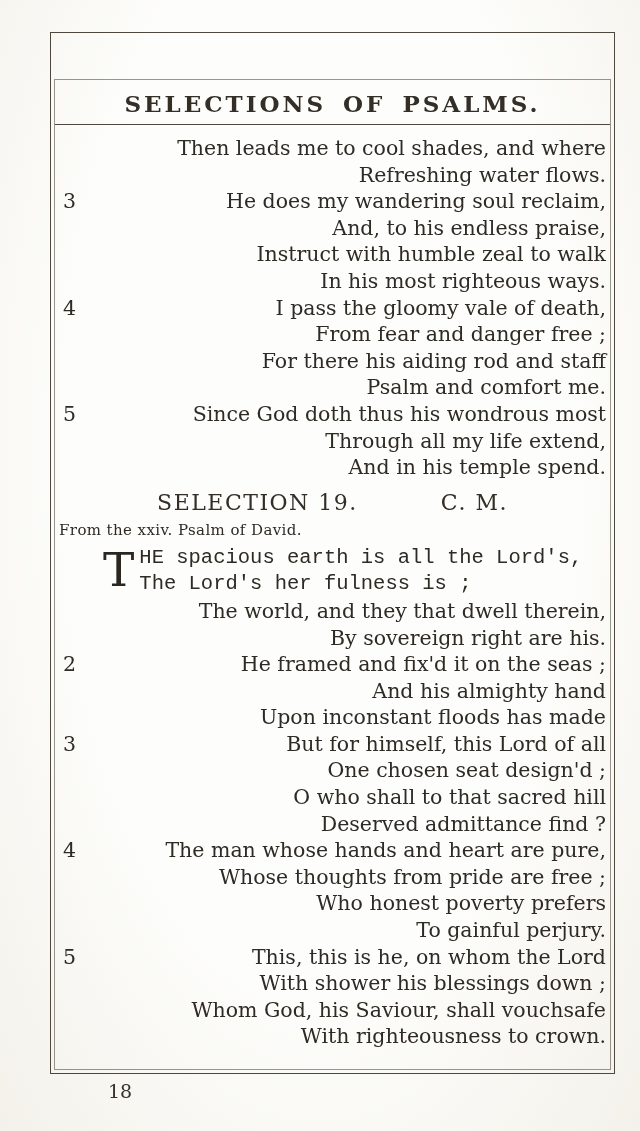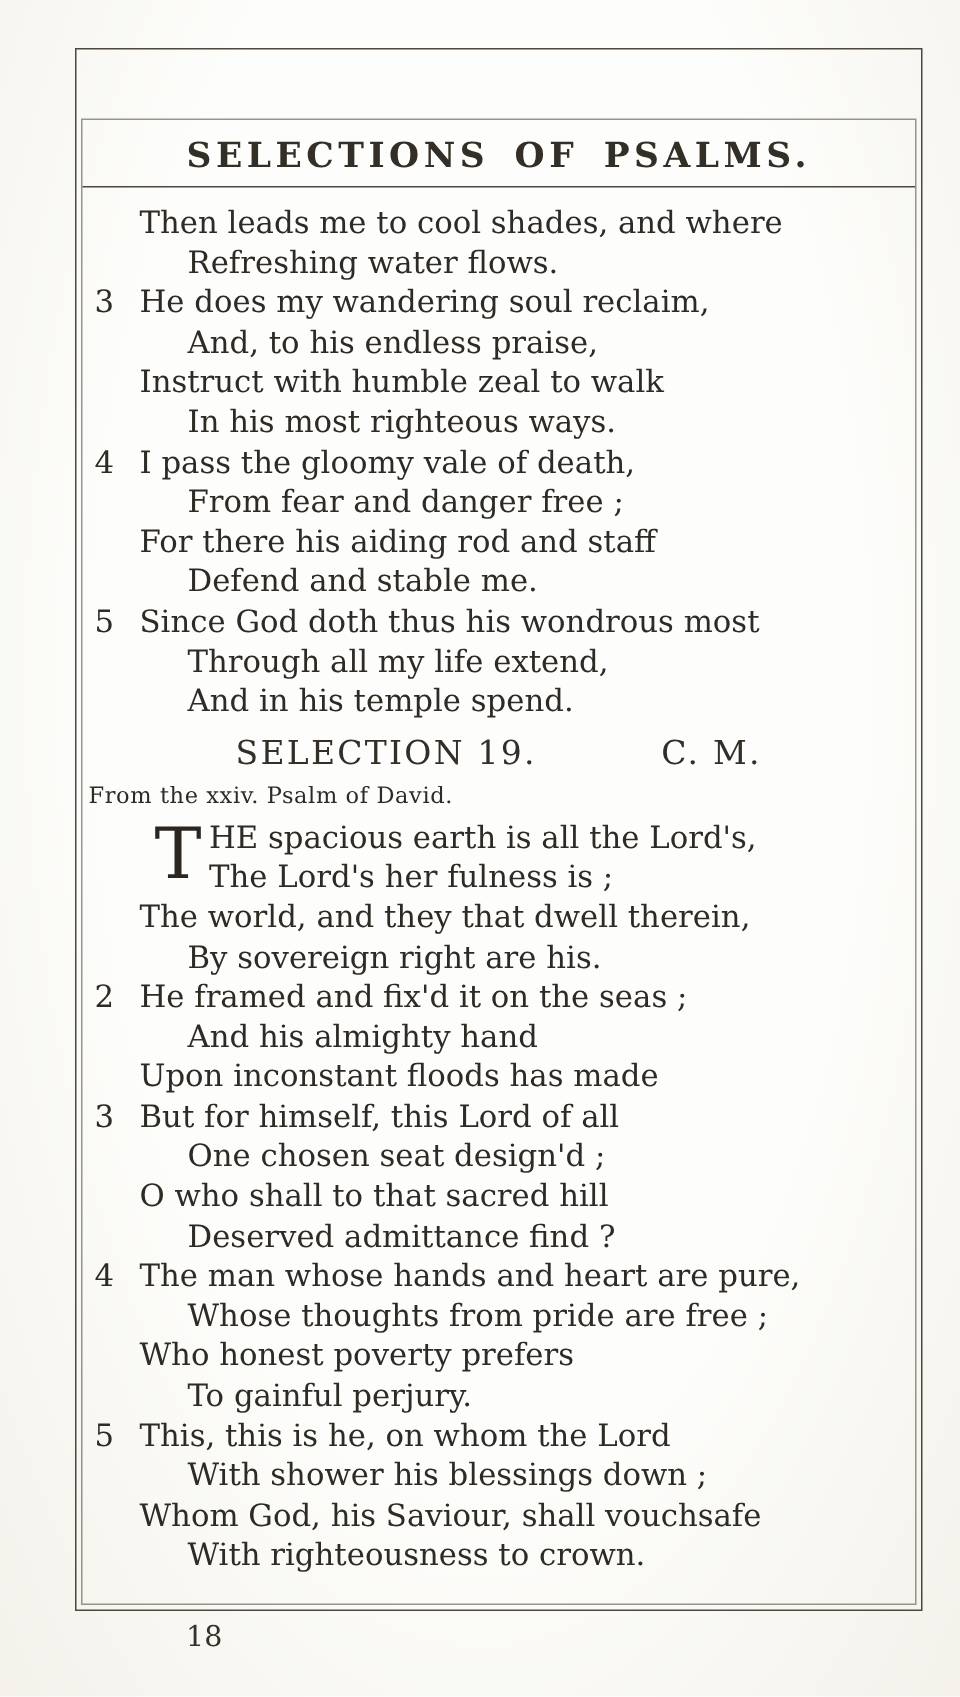--- a/index.html
+++ b/index.html
@@ -54,20 +54,21 @@
 
   .text-block {
     padding: 10px 4px 0 4px;
   }
 
   .line {
     position: relative;
     font-size: 20.5px;
     line-height: 26.6px;
     white-space: nowrap;
+    text-align: right;
   }
   .ind1 { padding-left: 34px; }
   .ind2 { padding-left: 66px; }
   .vnum {
     position: absolute;
     left: 4px;
     top: 0;
   }
 
   .sel-heading {
@@ -96,25 +97,26 @@
     float: left;
     font-size: 47px;
     line-height: 46px;
     padding: 2px 5px 0 0;
     color: #2b2620;
   }
   .dropline {
     font-size: 20.5px;
     line-height: 26.6px;
     white-space: nowrap;
+    font-family: Liberation Mono, monospace;
   }
 
   .page-number {
     position: absolute;
-    left: 124px;
+    left: 108px;
     top: 1080px;
     font-size: 19px;
     color: #35302a;
   }
 </style>
 </head>
 <body>
 
 <div class="frame-outer">
   <div class="frame-inner">
@@ -123,21 +125,21 @@
     <div class="text-block">
         <div class="line ind1"><span>Then leads me to cool shades, and where</span></div>
         <div class="line ind2"><span>Refreshing water flows.</span></div>
         <div class="line ind1"><span class="vnum">3</span><span>He does my wandering soul reclaim,</span></div>
         <div class="line ind2"><span>And, to his endless praise,</span></div>
         <div class="line ind1"><span>Instruct with humble zeal to walk</span></div>
         <div class="line ind2"><span>In his most righteous ways.</span></div>
         <div class="line ind1"><span class="vnum">4</span><span>I pass the gloomy vale of death,</span></div>
         <div class="line ind2"><span>From fear and danger free ;</span></div>
         <div class="line ind1"><span>For there his aiding rod and staff</span></div>
-        <div class="line ind2"><span>Defend and stable me.</span></div>
+        <div class="line ind2"><span>Psalm and comfort me.</span></div>
         <div class="line ind1"><span class="vnum">5</span><span>Since God doth thus his wondrous most</span></div>
         <div class="line ind2"><span>Through all my life extend,</span></div>
         <div class="line ind2"><span>And in his temple spend.</span></div>
         <div class="sel-heading">
           <span>SELECTION 19.</span>
           <span>C. M.</span>
         </div>
         <div class="psalm-source">From the xxiv. Psalm of David.</div>
         <div class="dropgroup">
           <span class="dropcap">T</span>

